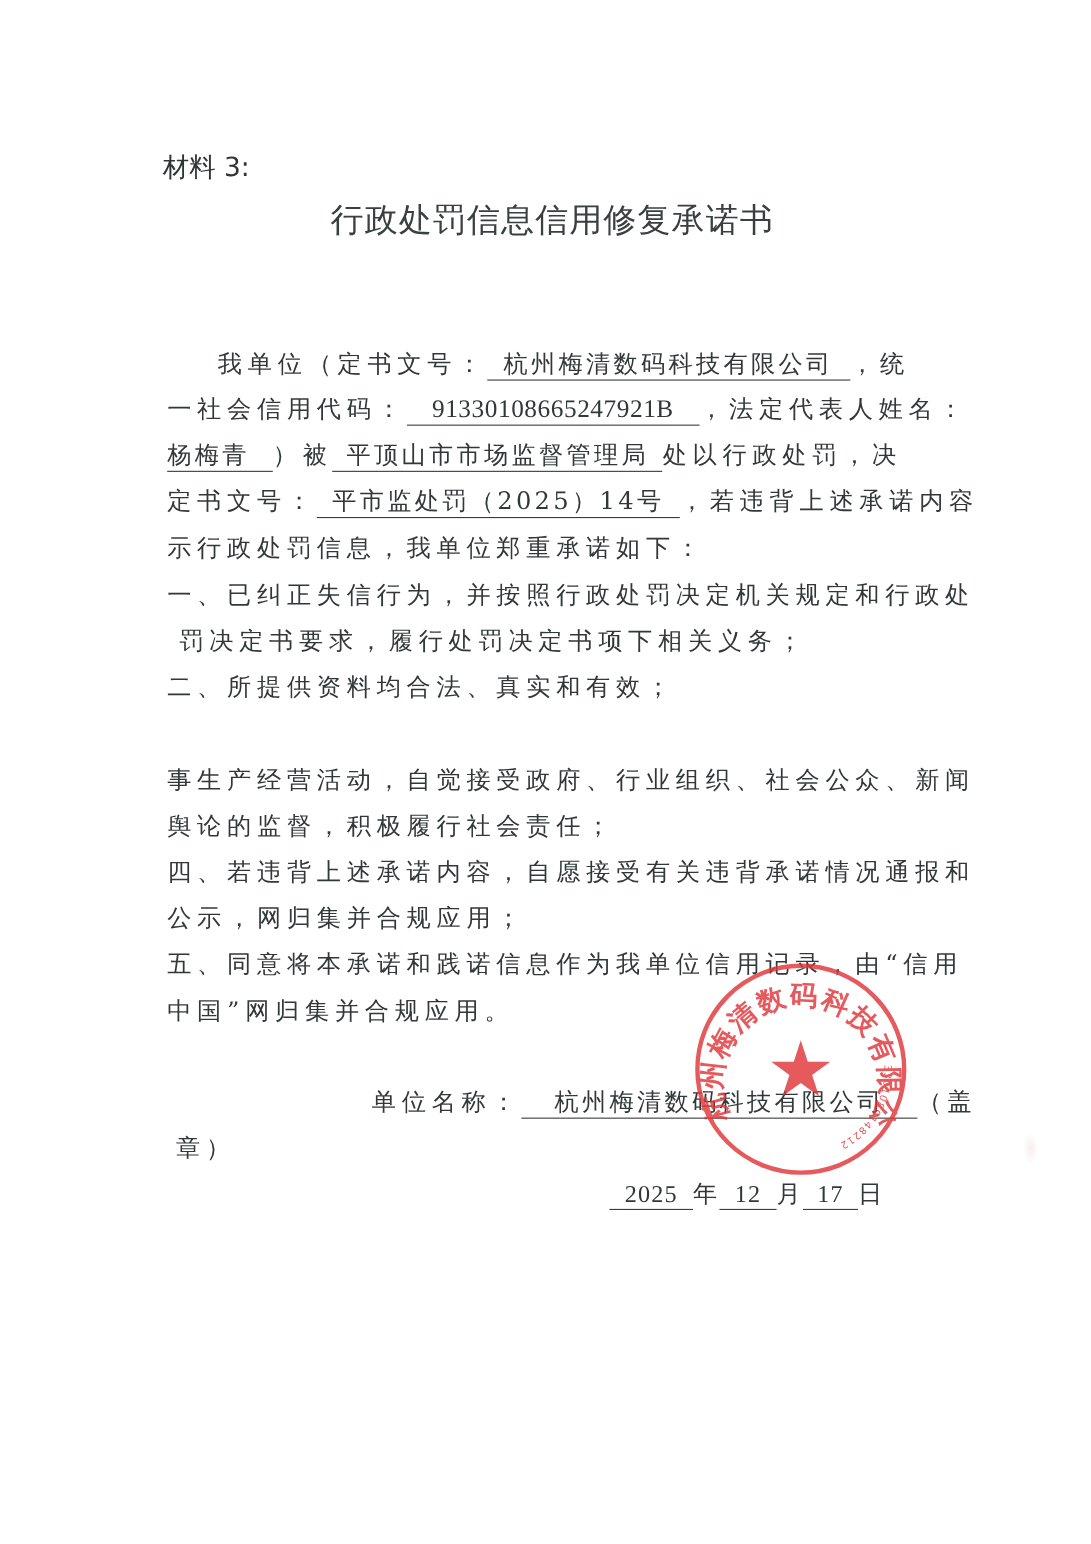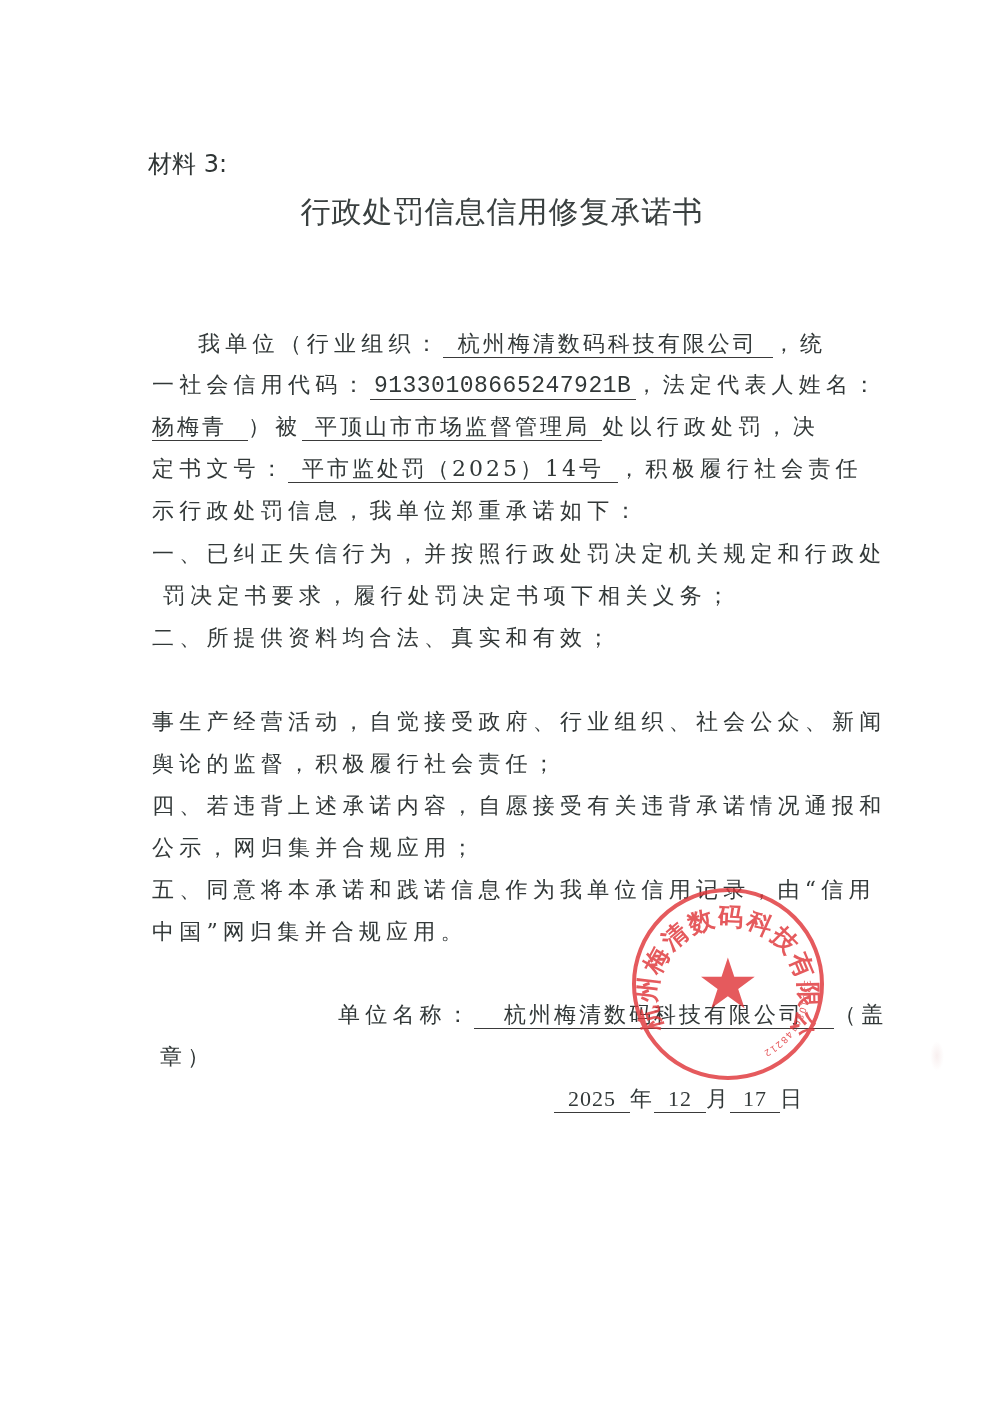--- a/index.html
+++ b/index.html
@@ -1,21 +1,21 @@
 <!DOCTYPE html>
 <html><head>
 <meta charset="utf-8">
 <style>
   html, body { margin: 0; padding: 0; background: #ffffff; }
   body {
     width: 992px; height: 1404px; position: relative; overflow: hidden;
     font-family: "DejaVu Serif", "Liberation Serif", serif;
     color: #333a3a;
   }
-  .page { position: absolute; left: 0; top: 16px; width: 992px; height: 1348px; }
+  .page { position: absolute; left: 0; top: 4px; width: 992px; height: 1348px; }
   .material-label {
     position: absolute; left: 148px; top: 132px;
     font-family: "DejaVu Sans", "Liberation Sans", sans-serif;
     font-size: 24px; color: #2f3535; letter-spacing: 0px;
   }
   .doc-title {
     position: absolute; left: 0; width: 992px; top: 176px; text-align: center;
     font-family: "DejaVu Sans", "Liberation Sans", sans-serif;
     font-size: 30px; color: #3a4040; letter-spacing: 1px; padding-left: 6px;
   }
@@ -40,33 +40,33 @@
 </head>
 <body>
 
 <div class="page">
 
   <div class="material-label">材料 3:</div>
   <div class="doc-title">行政处罚信息信用修复承诺书</div>
 
 
   <div class="line" style="top:313px; left:198px;">
-    <span>我单位（行业组织：</span><span class="fill" style="width:330px;"><span class="v">杭州梅清数码科技有限公司</span></span><span>，统</span>
+    <span>我单位（定书文号：</span><span class="fill" style="width:330px;"><span class="v">杭州梅清数码科技有限公司</span></span><span>，统</span>
   </div>
 
   <div class="line" style="top:354px;">
-    <span>一社会信用代码：</span><span class="fill" style="width:266px;"><span class="v" style="font-family:Liberation Mono, monospace;letter-spacing:0.5px;font-size:23px;">91330108665247921B</span></span><span>，法定代表人姓名：</span>
+    <span>一社会信用代码：</span><span class="fill" style="width:266px;"><span class="v" style="font-family:Liberation Serif, serif;letter-spacing:0.5px;font-size:23px;">91330108665247921B</span></span><span>，法定代表人姓名：</span>
   </div>
 
   <div class="line" style="top:396px;">
     <span class="fill" style="width:96px;text-align:left;"><span class="v">杨梅青</span></span><span>）被</span><span class="fill" style="width:300px;"><span class="v">平顶山市市场监督管理局</span></span><span>处以行政处罚，决</span>
   </div>
 
   <div class="line" style="top:438px;">
-    <span>定书文号：</span><span class="fill" style="width:330px;"><span class="v">平市监处罚（2025）14号</span></span><span>，积极履行社会责任</span>
+    <span>定书文号：</span><span class="fill" style="width:330px;"><span class="v">平市监处罚（2025）14号</span></span><span>，若违背上述承诺内容</span>
   </div>
 
   <div class="line" style="top:480px;">示行政处罚信息，我单位郑重承诺如下：</div>
 
   <div class="line" style="top:523px;">一、已纠正失信行为，并按照行政处罚决定机关规定和行政处</div>
   <div class="line" style="top:565px;margin-left:11px;">罚决定书要求，履行处罚决定书项下相关义务；</div>
 
   <div class="line" style="top:607px;">二、所提供资料均合法、真实和有效；</div>
 
   <div class="line" style="top:691px;">事生产经营活动，自觉接受政府、行业组织、社会公众、新闻</div>

